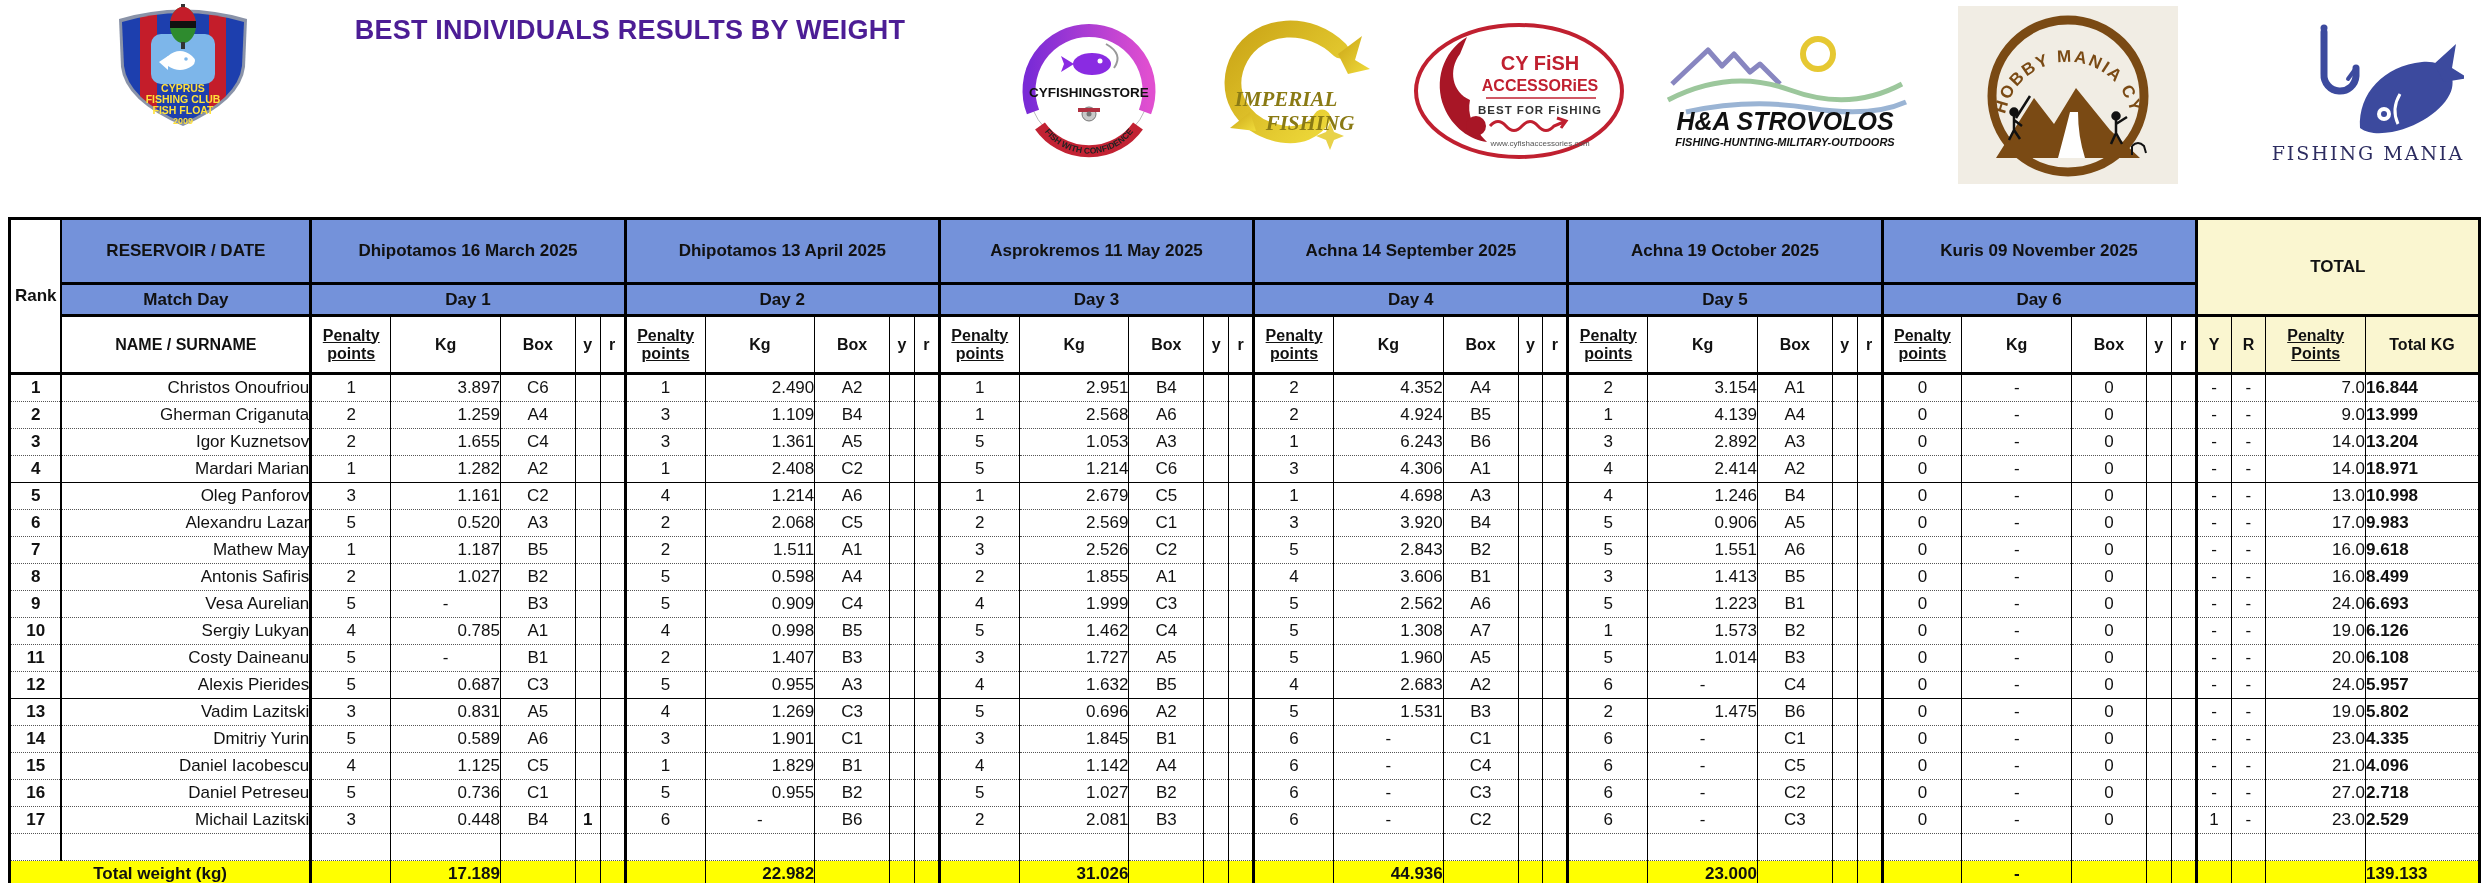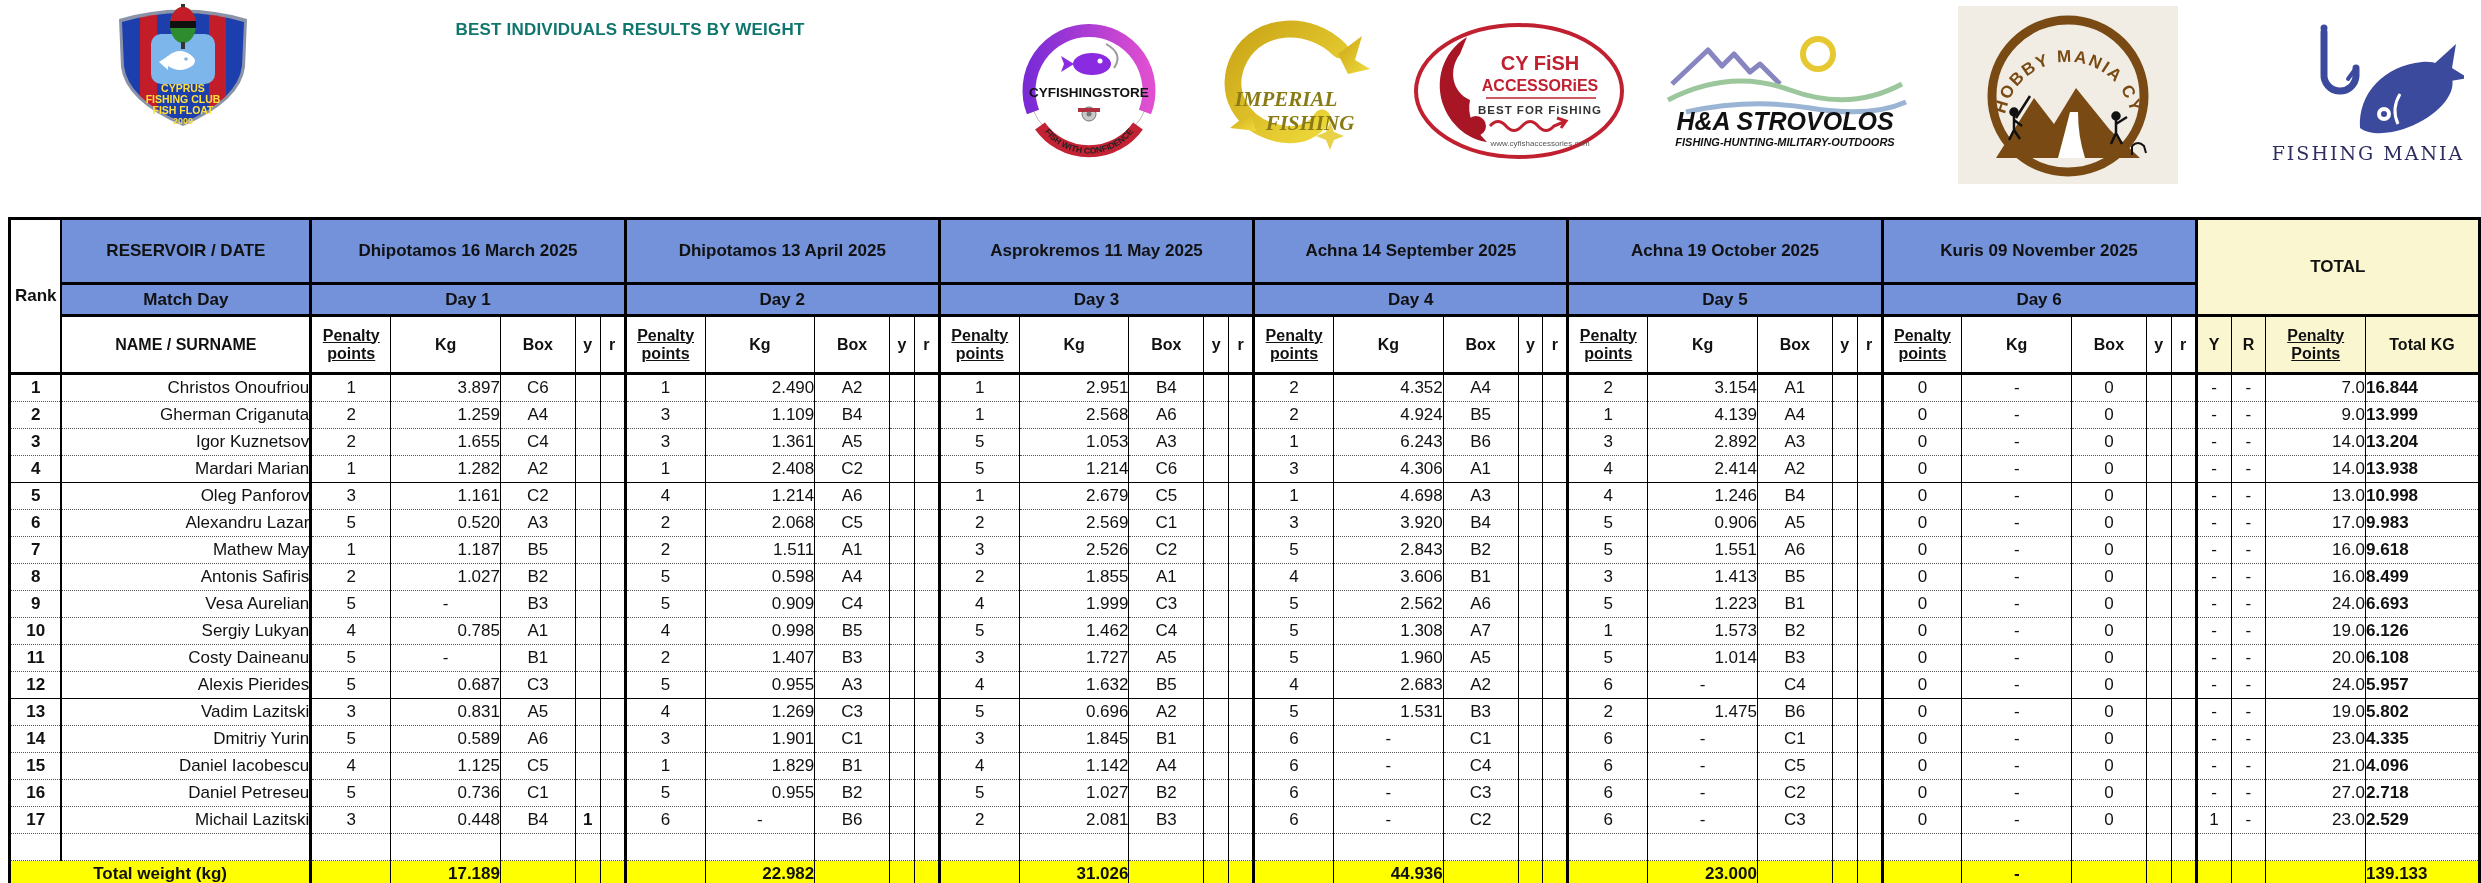--- a/index.html
+++ b/index.html
@@ -3,21 +3,21 @@
 <meta charset="utf-8">
 <style>
   html,body{margin:0;padding:0;background:#fff;}
   #stage{position:relative;width:2481px;height:883px;background:#fff;overflow:hidden;
          font-family:"Liberation Sans",sans-serif;}
 
   
   #hdr{position:absolute;left:0;top:0;width:2481px;height:212px;background:#fff;}
   #title{position:absolute;left:300px;top:14px;width:660px;text-align:center;}
   #title .t1,#title .t2{font-size:27px;font-weight:bold;color:#111;line-height:32px;letter-spacing:.2px;}
-  #title .t3{font-size:17px;font-weight:bold;color:#0f766e;line-height:32px;letter-spacing:.2px;}
+  #title .t3{font-size:27px;font-weight:bold;color:#4c1d95;line-height:32px;letter-spacing:.2px;}
   .logo{position:absolute;}
 
   
   #results{position:absolute;left:8px;top:217px;border-collapse:collapse;table-layout:fixed;
            border:3px solid #000;background:#fff;}
   #results th,#results td{border-right:1px solid #000;border-left:1px solid #000;
            padding:0;overflow:hidden;white-space:nowrap;color:#111;}
   .blue{background:#7492da;}
   .pale{background:#faf6d0;}
   .gl{border-left:3px solid #000 !important;}
@@ -442,21 +442,21 @@
           <td class="yc"></td>
           <td class="rc"></td>
           <td class="p gl">0</td>
           <td class="kg dash">-</td>
           <td class="box">0</td>
           <td class="yc"></td>
           <td class="rc"></td>
           <td class="ty gl">-</td>
           <td class="tr2">-</td>
           <td class="tpp">14.0</td>
-          <td class="tkg">13.938</td>
+          <td class="tkg">18.971</td>
         </tr>
         <tr>
           <td class="rank rb2">5</td>
           <td class="name">Oleg Panforov</td>
           <td class="p gl">3</td>
           <td class="kg">1.161</td>
           <td class="box">C2</td>
           <td class="yc"></td>
           <td class="rc"></td>
           <td class="p gl">4</td>

